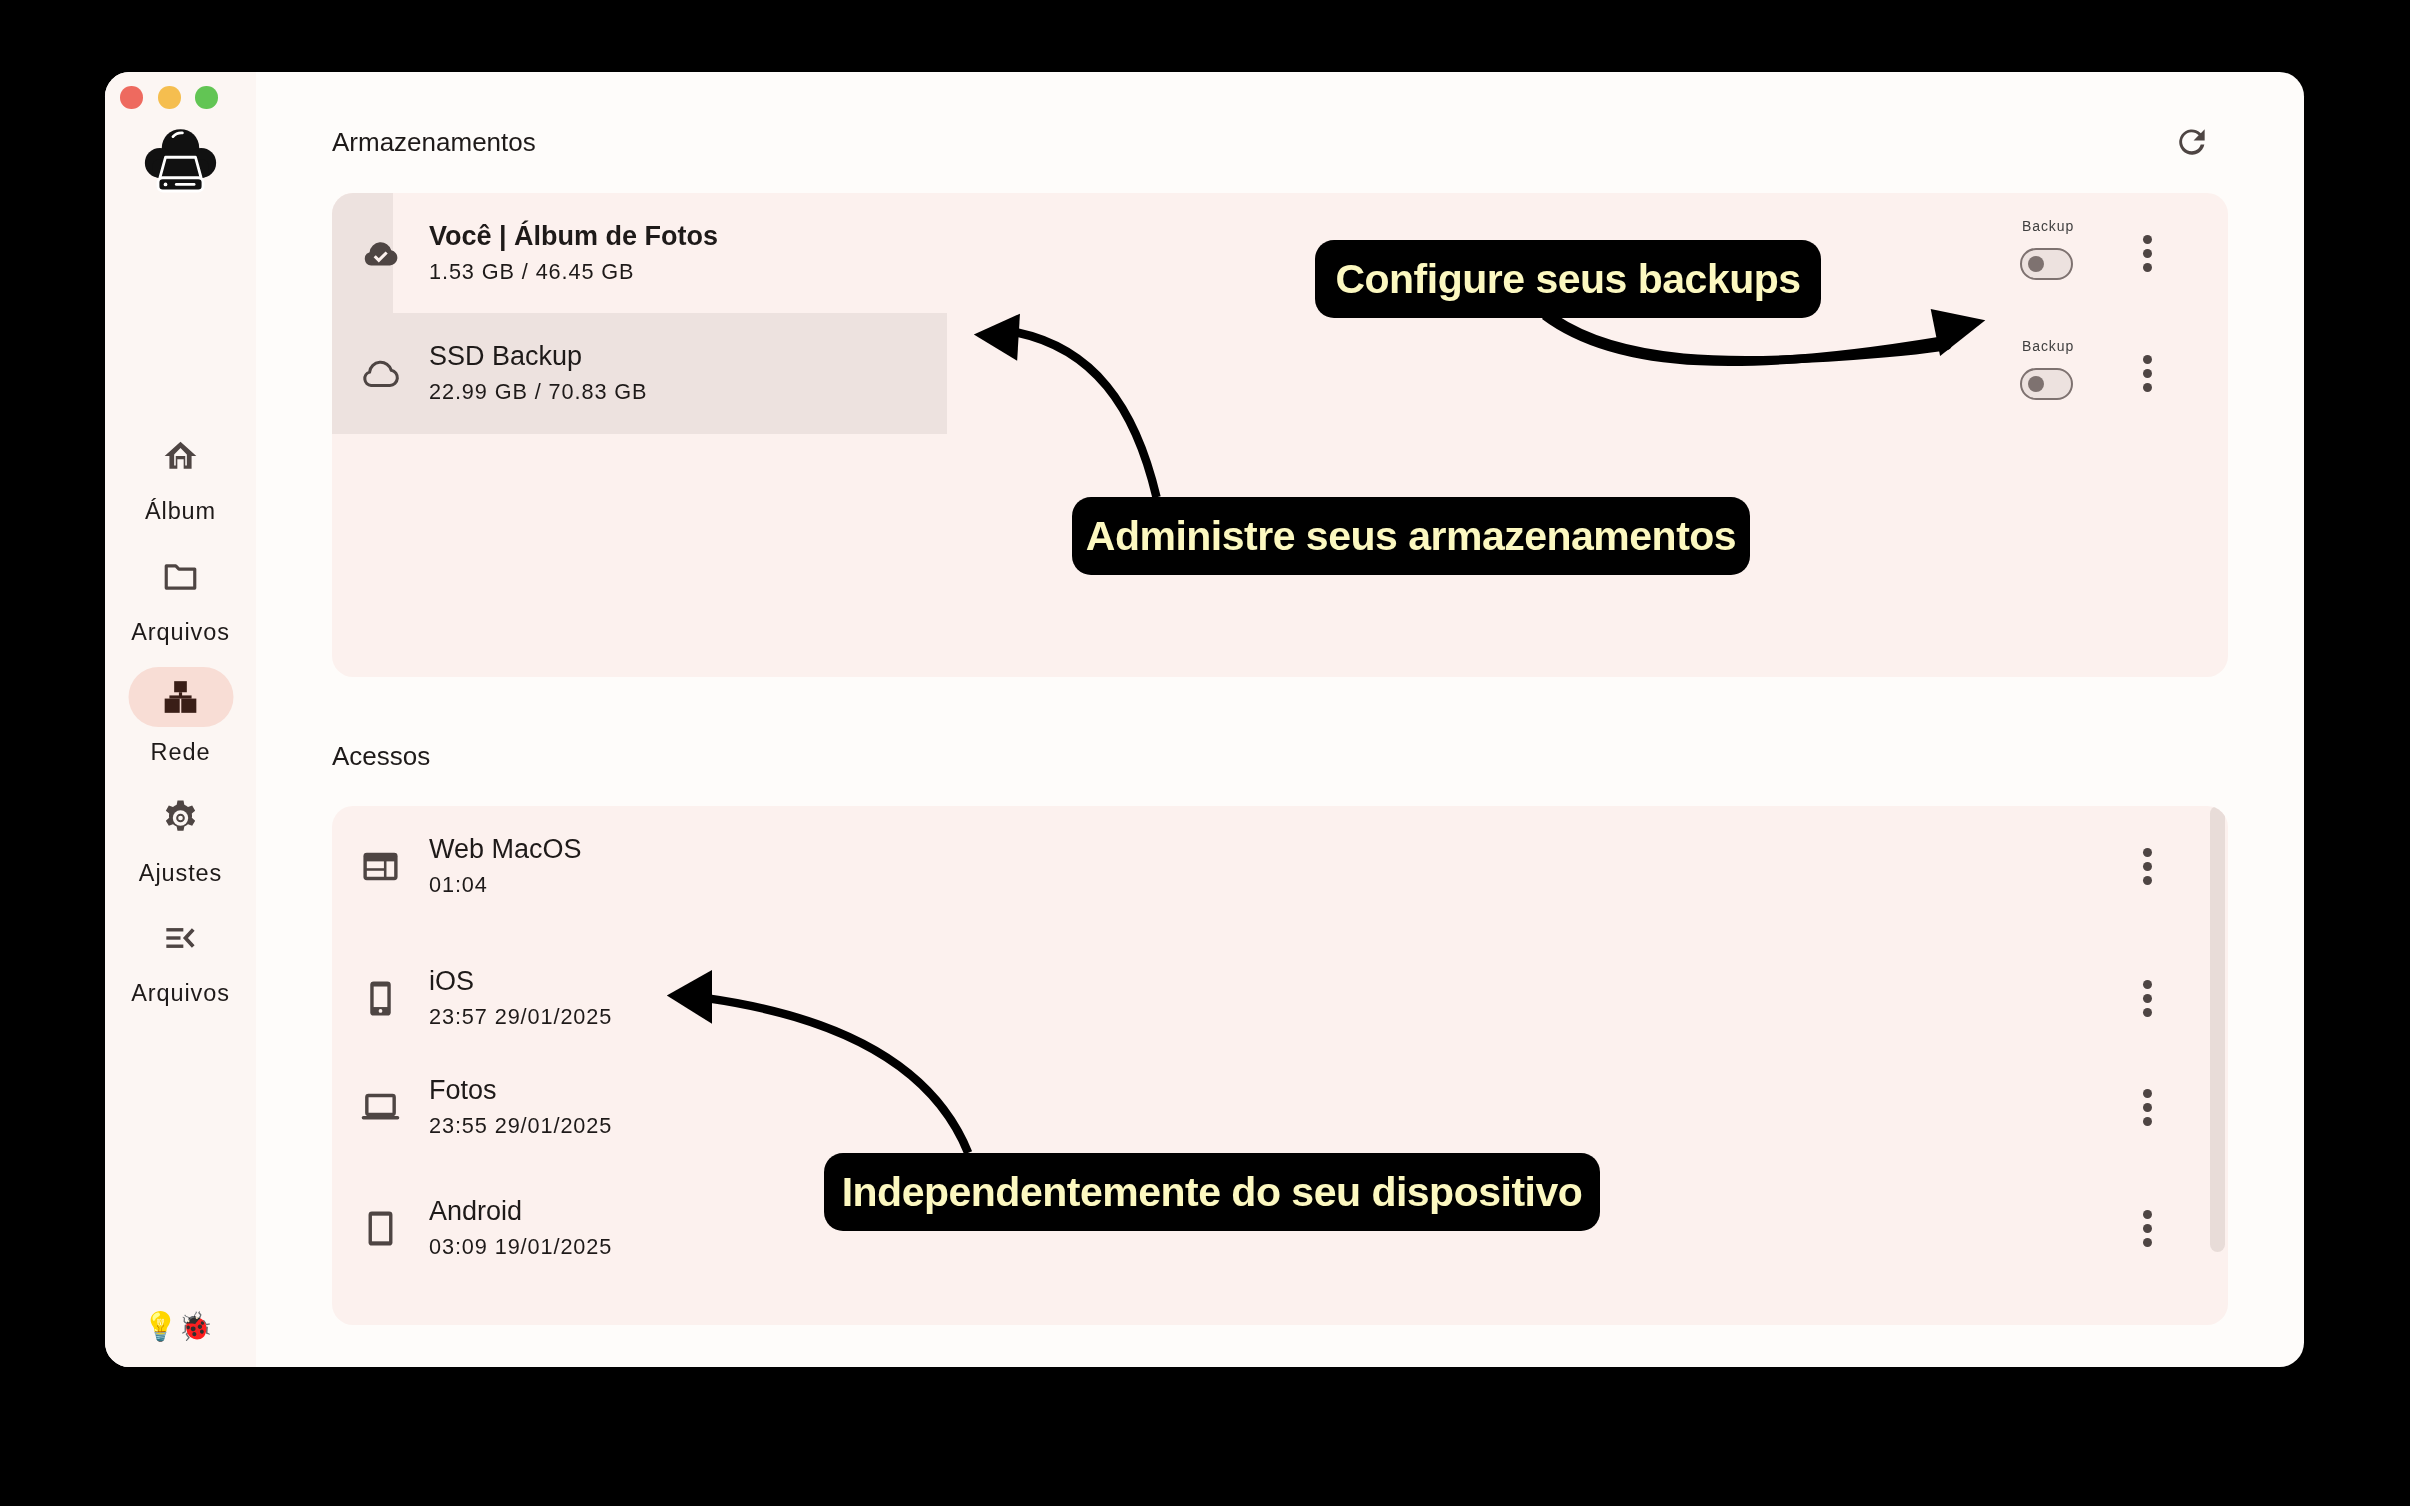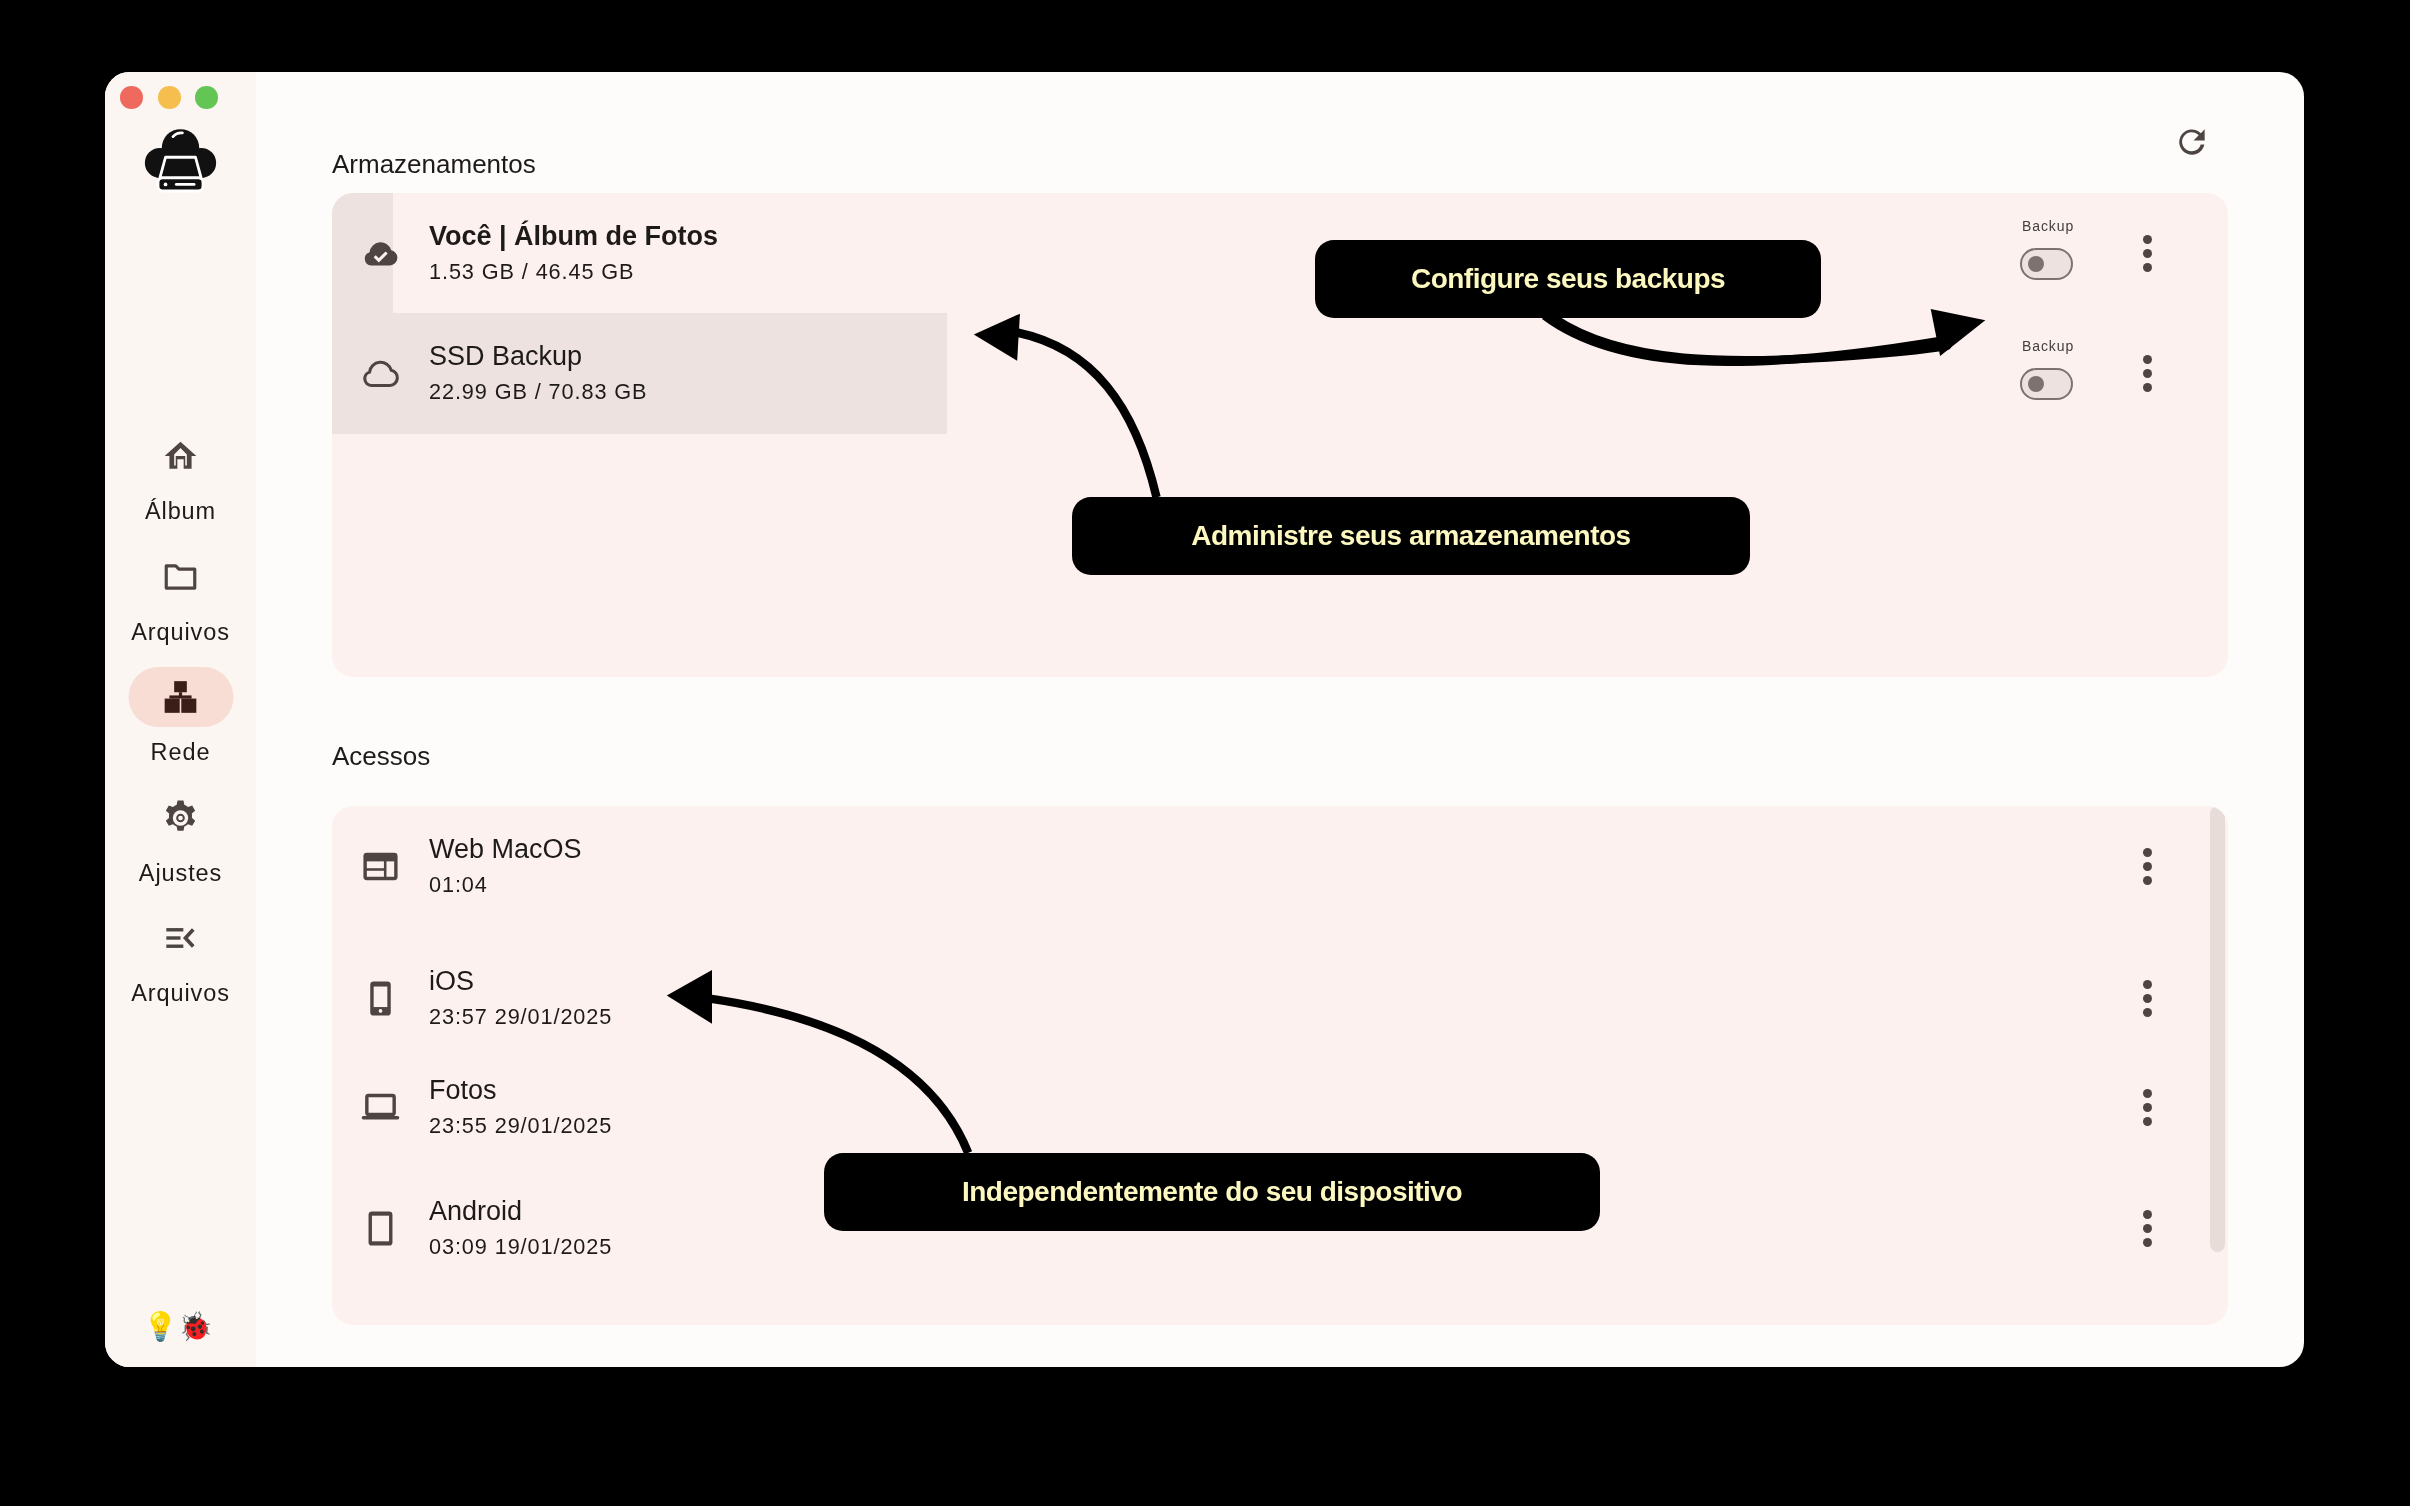--- a/index.html
+++ b/index.html
@@ -31,21 +31,21 @@
   .row-title.bold { font-weight:bold; }
   .row-sub { position:absolute; left:97px; font-size:21.7px; letter-spacing:0.9px; color:#1e1a19; white-space:nowrap; }
   .backup-label { position:absolute; left:1690px; font-size:14px; letter-spacing:0.9px; color:#404040; }
   .toggle { position:absolute; left:1688px; width:53px; height:32px; border:2.8px solid #7e7270;
             border-radius:19px; background:#ede2df; box-sizing:border-box; cursor:pointer; }
   .toggle .knob { position:absolute; left:5.6px; top:5.6px; width:16px; height:16px; border-radius:50%; background:#7e7270; }
   .menu { position:absolute; left:1804px; width:22.6px; height:41px; cursor:pointer; }
   .menu span { position:absolute; left:6.6px; width:9.4px; height:9.4px; border-radius:50%; background:#4e4543; }
   .scrollbar { position:absolute; right:2.8px; top:0; width:15px; height:446px; background:#e8dcd8; border-radius:7.5px; }
   .callout { position:absolute; background:#000; color:#fcf8c0; border-radius:19px; font-weight:bold;
-             font-size:28px; display:flex; align-items:center; justify-content:center; white-space:nowrap;
+             font-size:41px; display:flex; align-items:center; justify-content:center; white-space:nowrap;
              font-family:"Liberation Sans Narrow", "Liberation Sans", sans-serif; letter-spacing:-0.5px; }
   svg.arrows { position:absolute; left:0; top:0; width:2411px; height:1507px; pointer-events:none; }
 </style>
 </head>
 <body>
 
 <div class="window">
 
   <div class="sidebar">
     <div class="traffic tl-close"></div>
@@ -116,21 +116,21 @@
           <path d="M21 6 l-5.5 6 5.5 6" stroke="#4e4543" stroke-width="2.6" fill="none"></path>
         </svg>
       </div>
       <div class="nav-label" style="top:72px;">Arquivos</div>
     </div>
 
     <span class="emoji" style="left:38px;">💡</span>
     <span class="emoji" style="left:73px;">🐞</span>
   </div>
 
-  <div class="section-title" style="top:55px;margin-top:22px;">Armazenamentos</div>
+  <div class="section-title" style="top:55px;">Armazenamentos</div>
   <svg class="refresh" viewBox="0 0 24 24">
     <path d="M17.6 6.4 A8 8 0 1 0 19.8 13.5 h-2.3 A6 6 0 1 1 16.2 7.8 l-3.2 3.2 h7 v-7 z" fill="#4e4543"></path>
   </svg>
 
   <div class="card" style="top:121px;height:484px;">
     <div class="hl-strip"></div>
     <div class="hl-row"></div>
 
     <div class="row" style="top:0;">
       <svg class="row-icon" style="top:40px;" viewBox="0 0 24 24">

